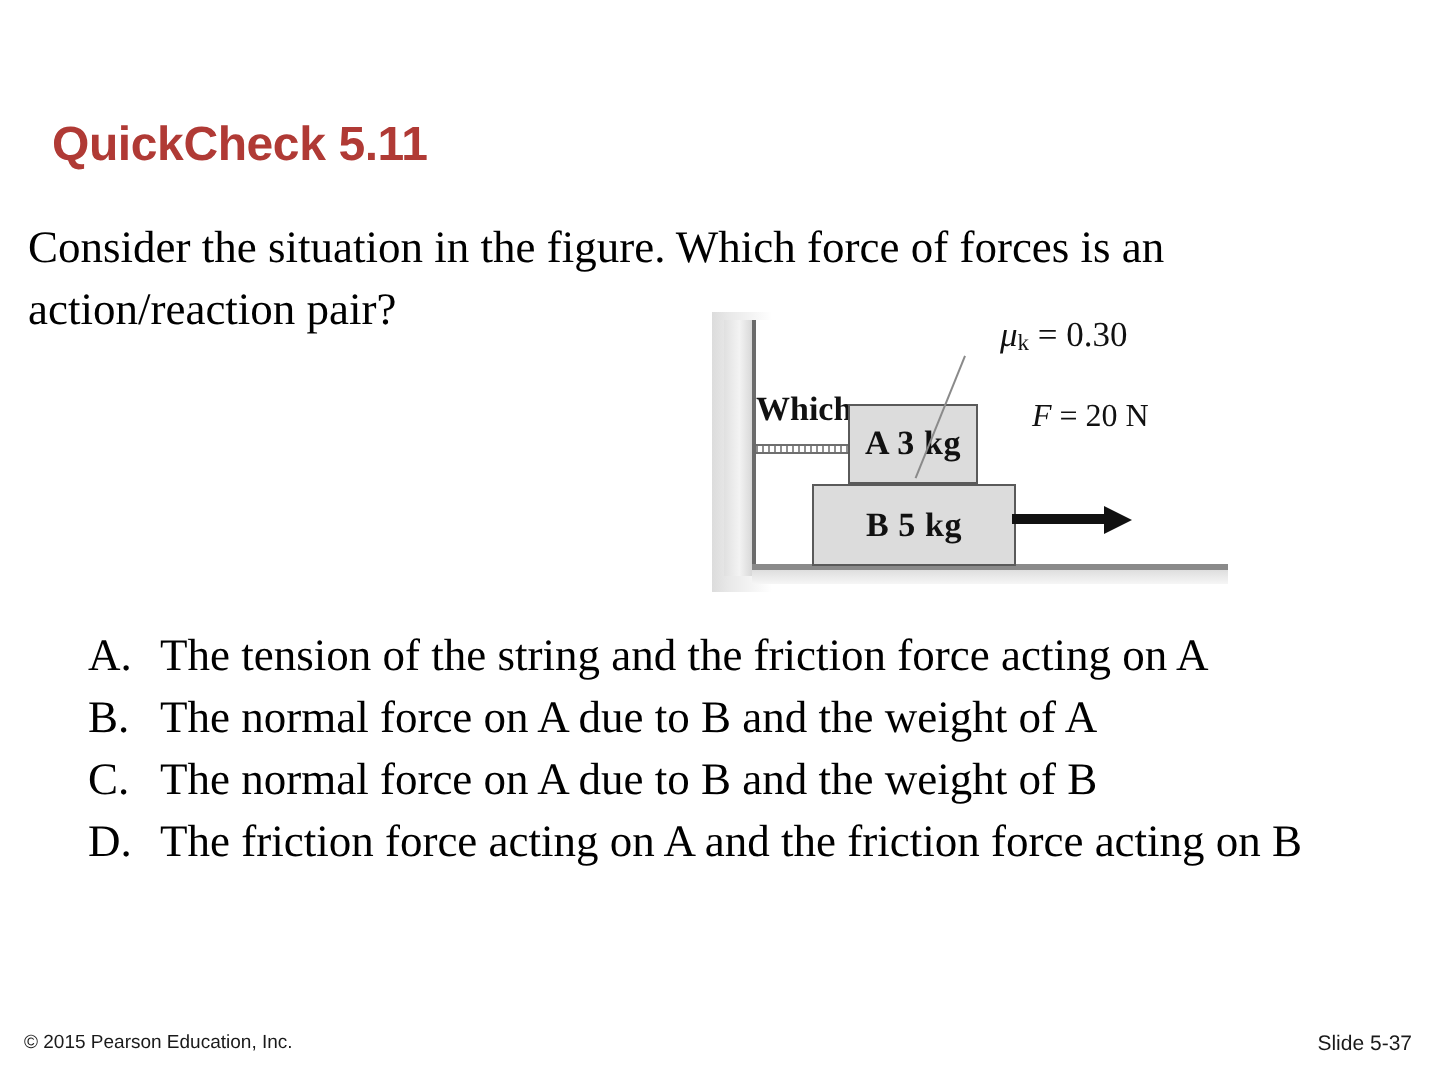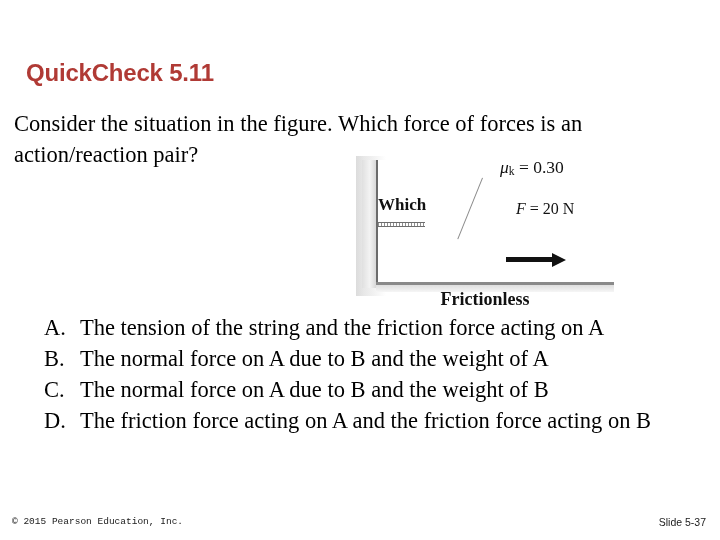--- a/index.html
+++ b/index.html
@@ -236,21 +236,21 @@
   }
   .answer-text {
     flex: 1 1 auto;
   }
 
   
   #footer-copyright {
     position: absolute;
     left: 12px;
     top: 516px;
-    font-family: Liberation Mono, monospace;
+    font-family: Liberation Sans, sans-serif;
     font-size: 9.5px;
     color: #1a1a1a;
   }
   #footer-slide {
     position: absolute;
     right: 14px;
     top: 516px;
     font-family: "Liberation Sans", "DejaVu Sans", sans-serif;
     font-size: 10.5px;
     color: #1a1a1a;
@@ -268,33 +268,34 @@
   <div class="fig-shadow"></div>
   <div class="fig-inner-bg"></div>
   <div class="fig-wall"></div>
   <div class="fig-wall-edge"></div>
   <div class="fig-ground"></div>
   <div class="fig-ground-shade"></div>
 
   <div id="label-string">Which</div>
   <div class="string-line"></div>
 
+  <div id="block-a" class="block">A 3 kg</div>
+  <div id="block-b" class="block">B 5 kg</div>
 
   <div id="label-muk">
     <span class="mu">μ</span><span class="sub">k</span><span> = 0.30</span>
   </div>
   <div class="muk-leader"></div>
 
   <div id="label-f">
     <span class="it">F</span><span> = 20 N</span>
   </div>
   <div class="force-arrow-shaft"></div>
   <div class="force-arrow-head"></div>
 
-  <div id="label-frictionless">Frictionless</div>
 </div>
 
 <div id="answers">
   <div class="answer-row">
     <span class="answer-letter">A.</span>
     <span class="answer-text">The tension of the string and the friction force acting on A</span>
   </div>
   <div class="answer-row">
     <span class="answer-letter">B.</span>
     <span class="answer-text">The normal force on A due to B and the weight of A</span>

